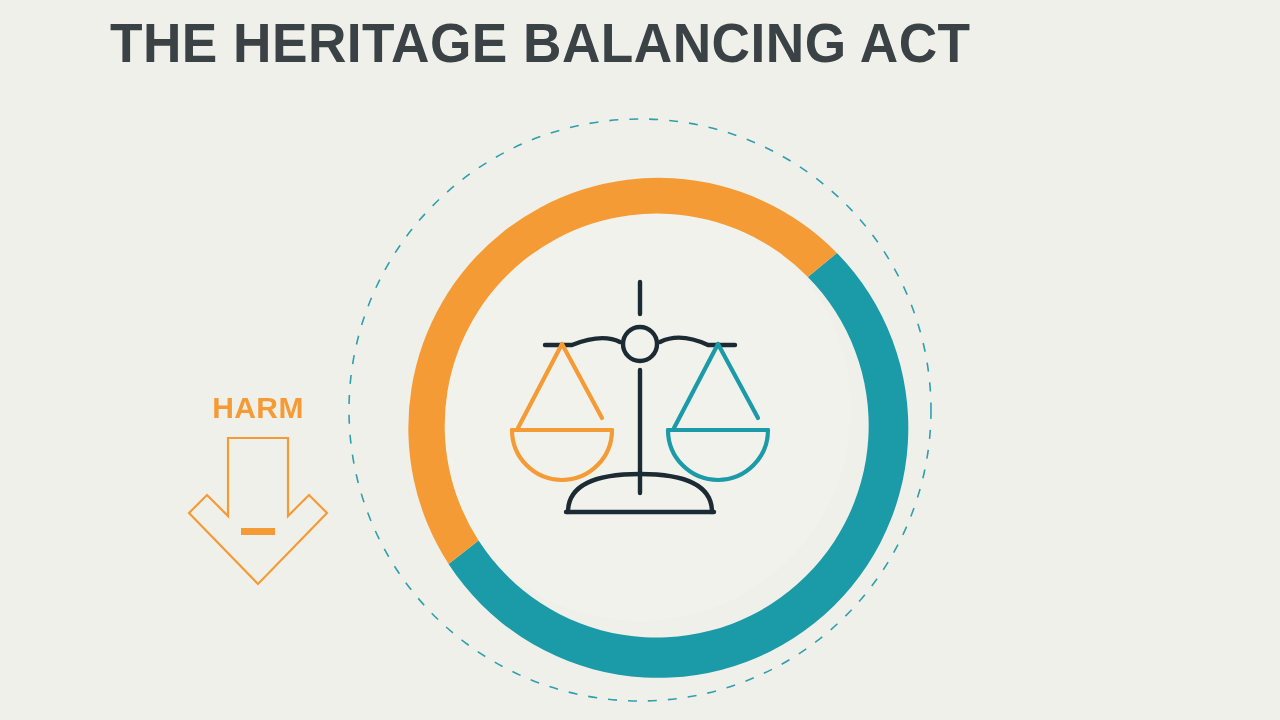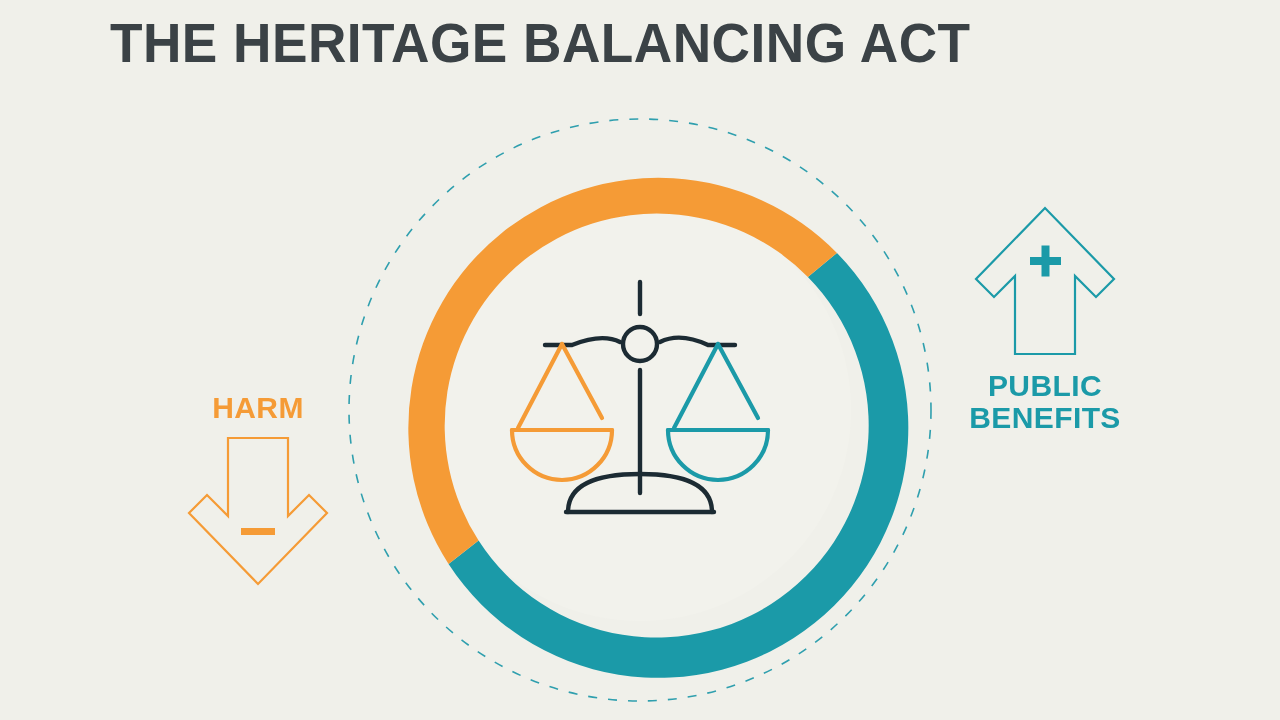--- a/index.html
+++ b/index.html
@@ -153,28 +153,14 @@
 
   <div id="harm-block" class="side-block">
     <div id="harm-label" class="side-label">HARM</div>
 
     <svg id="harm-arrow" class="arrow-svg" width="150" height="160" viewBox="0 0 150 160">
       <path d="M 45 6 L 105 6 L 105 84 L 126 63 L 144 81 L 75 152 L 6 81 L 24 63 L 45 84 Z" fill="none" stroke="#f59b36" stroke-width="2.2" stroke-linejoin="miter"></path>
       <rect x="58" y="96" width="34" height="7" fill="#f59b36"></rect>
     </svg>
   </div>
 
-  <div id="benefits-block" class="side-block">
-    <svg id="benefits-arrow" class="arrow-svg" width="150" height="160" viewBox="0 0 150 160">
-      <path d="M 45 154 L 105 154 L 105 76 L 126 97 L 144 79 L 75 8 L 6 79 L 24 97 L 45 76 Z" fill="none" stroke="#1b9aa8" stroke-width="2.2" stroke-linejoin="miter"></path>
-      <g fill="#1b9aa8">
-        <rect x="60" y="57" width="31" height="8"></rect>
-        <rect x="71.5" y="45.5" width="8" height="31"></rect>
-      </g>
-    </svg>
-
-    <div id="benefits-label" class="side-label">
-      <div>PUBLIC</div>
-      <div>BENEFITS</div>
-    </div>
-  </div>
 
 </div>
 
 </body></html>

